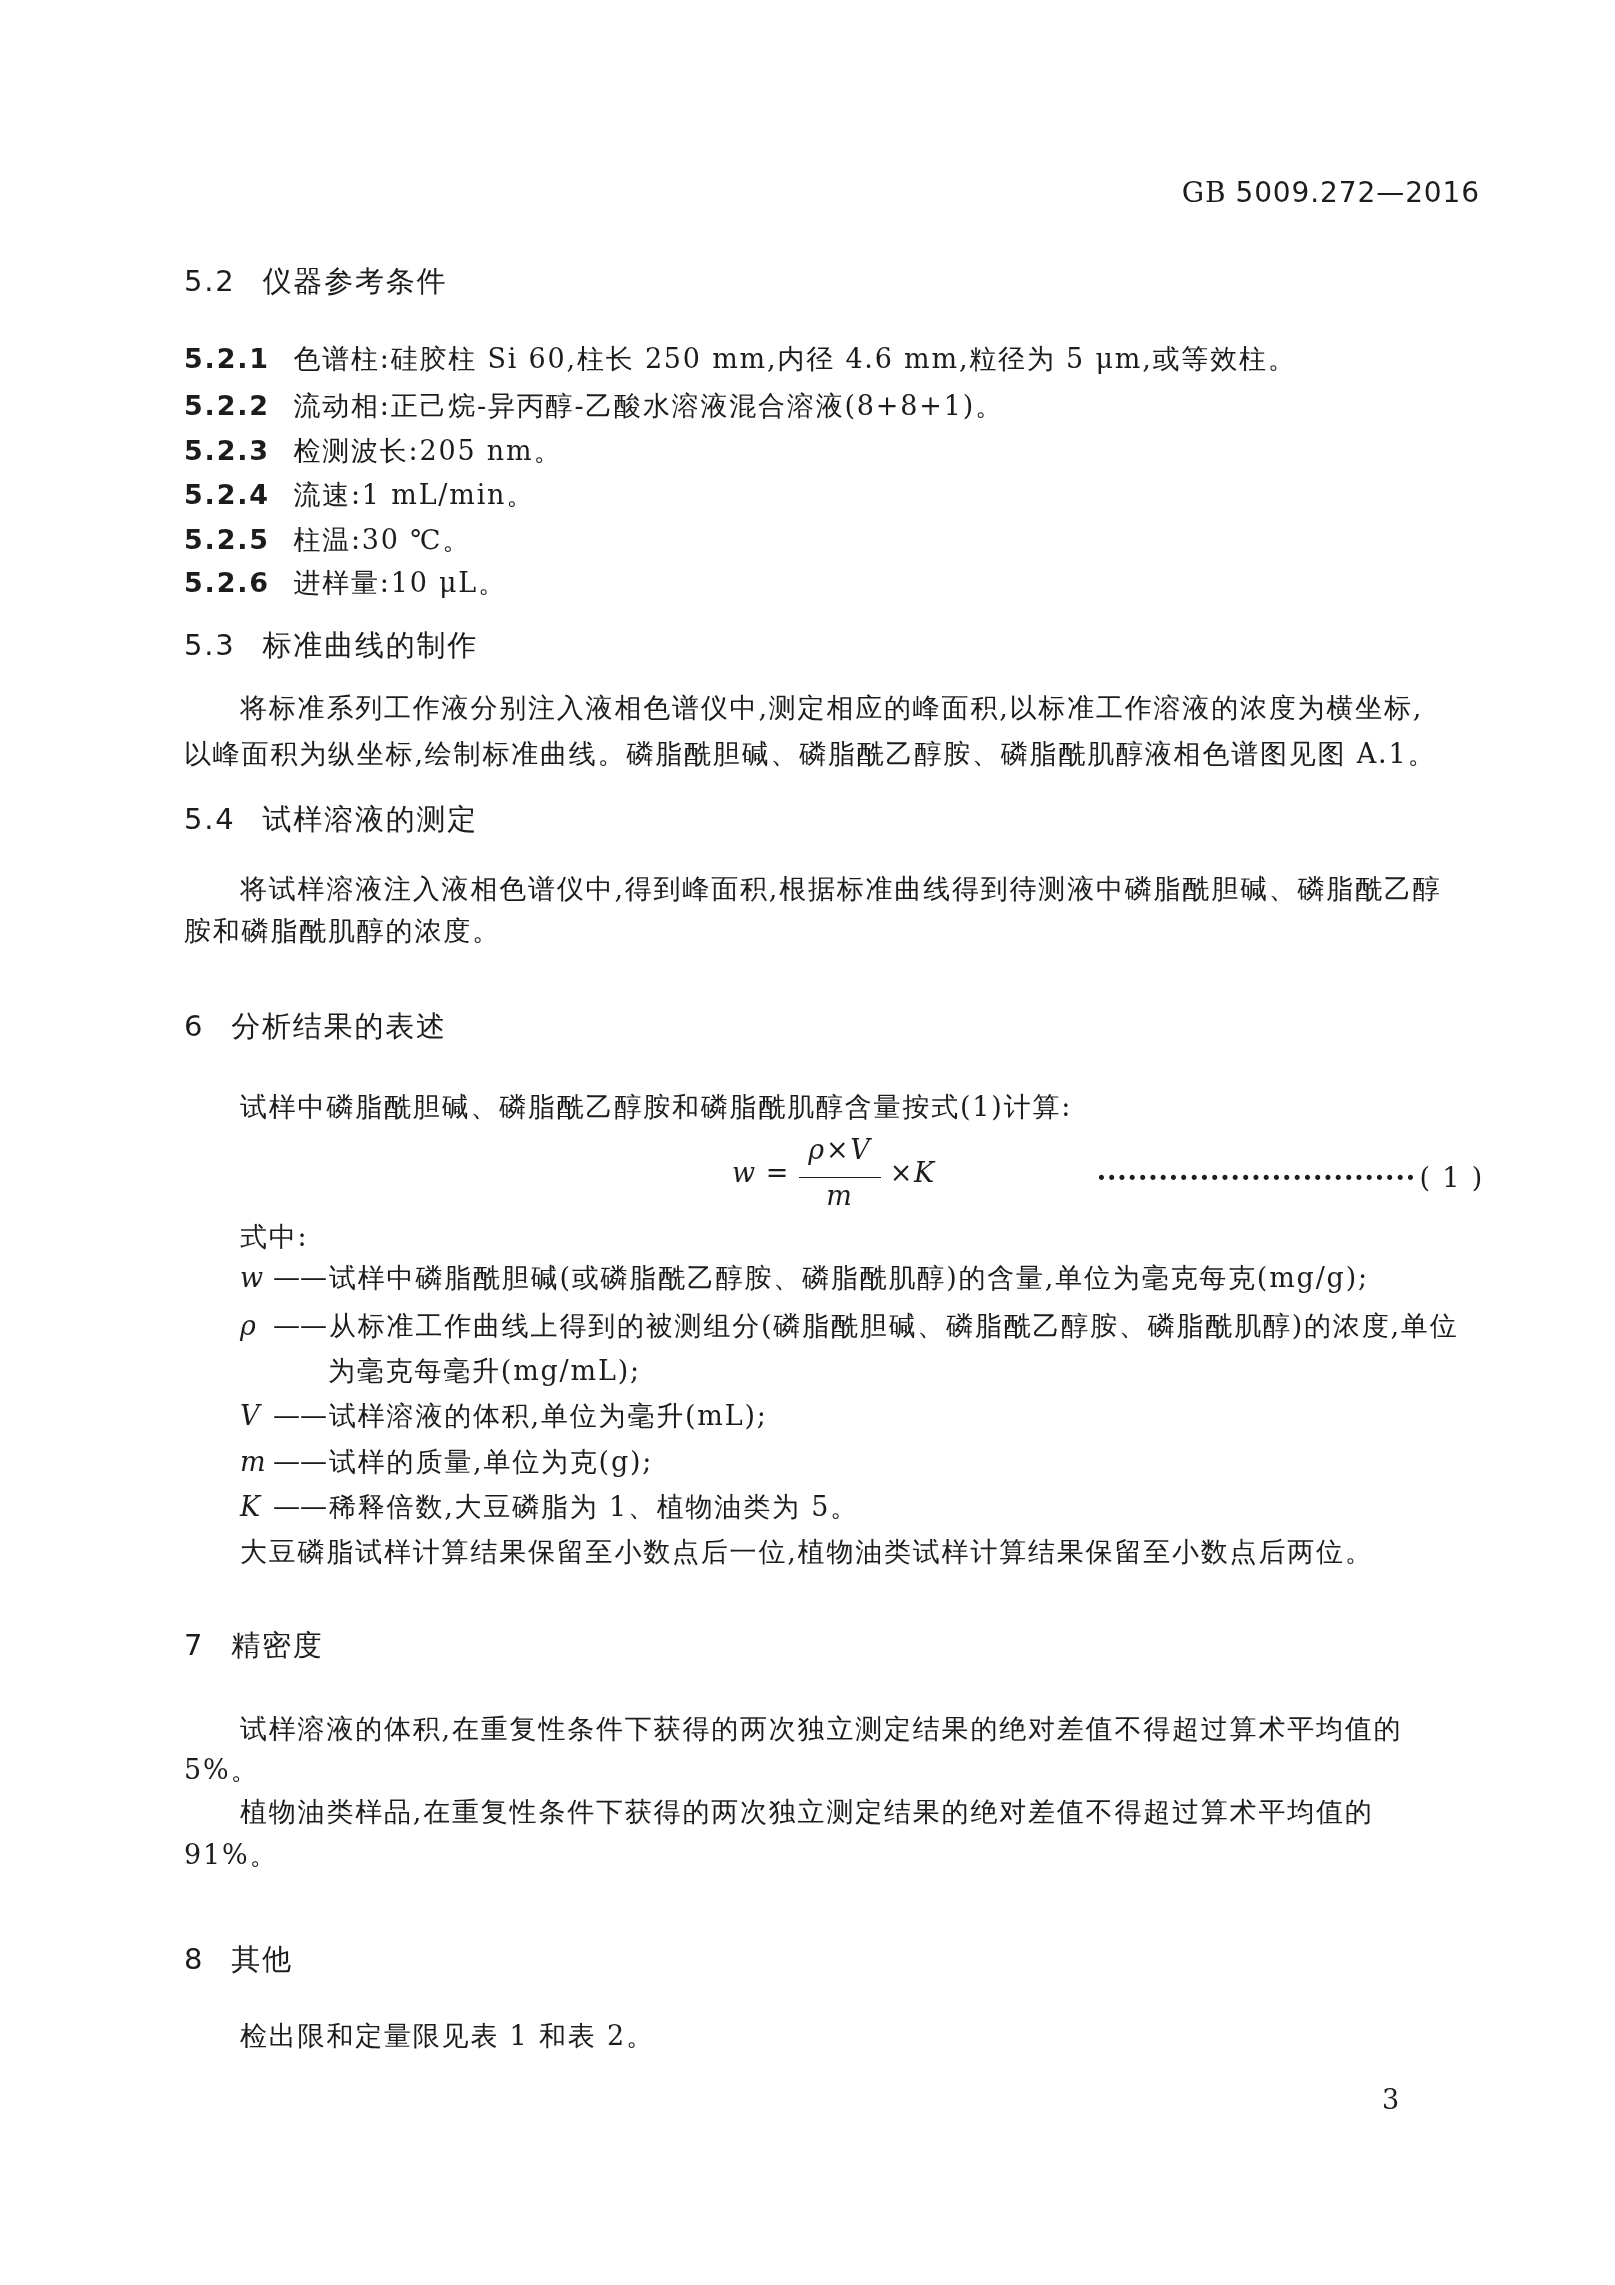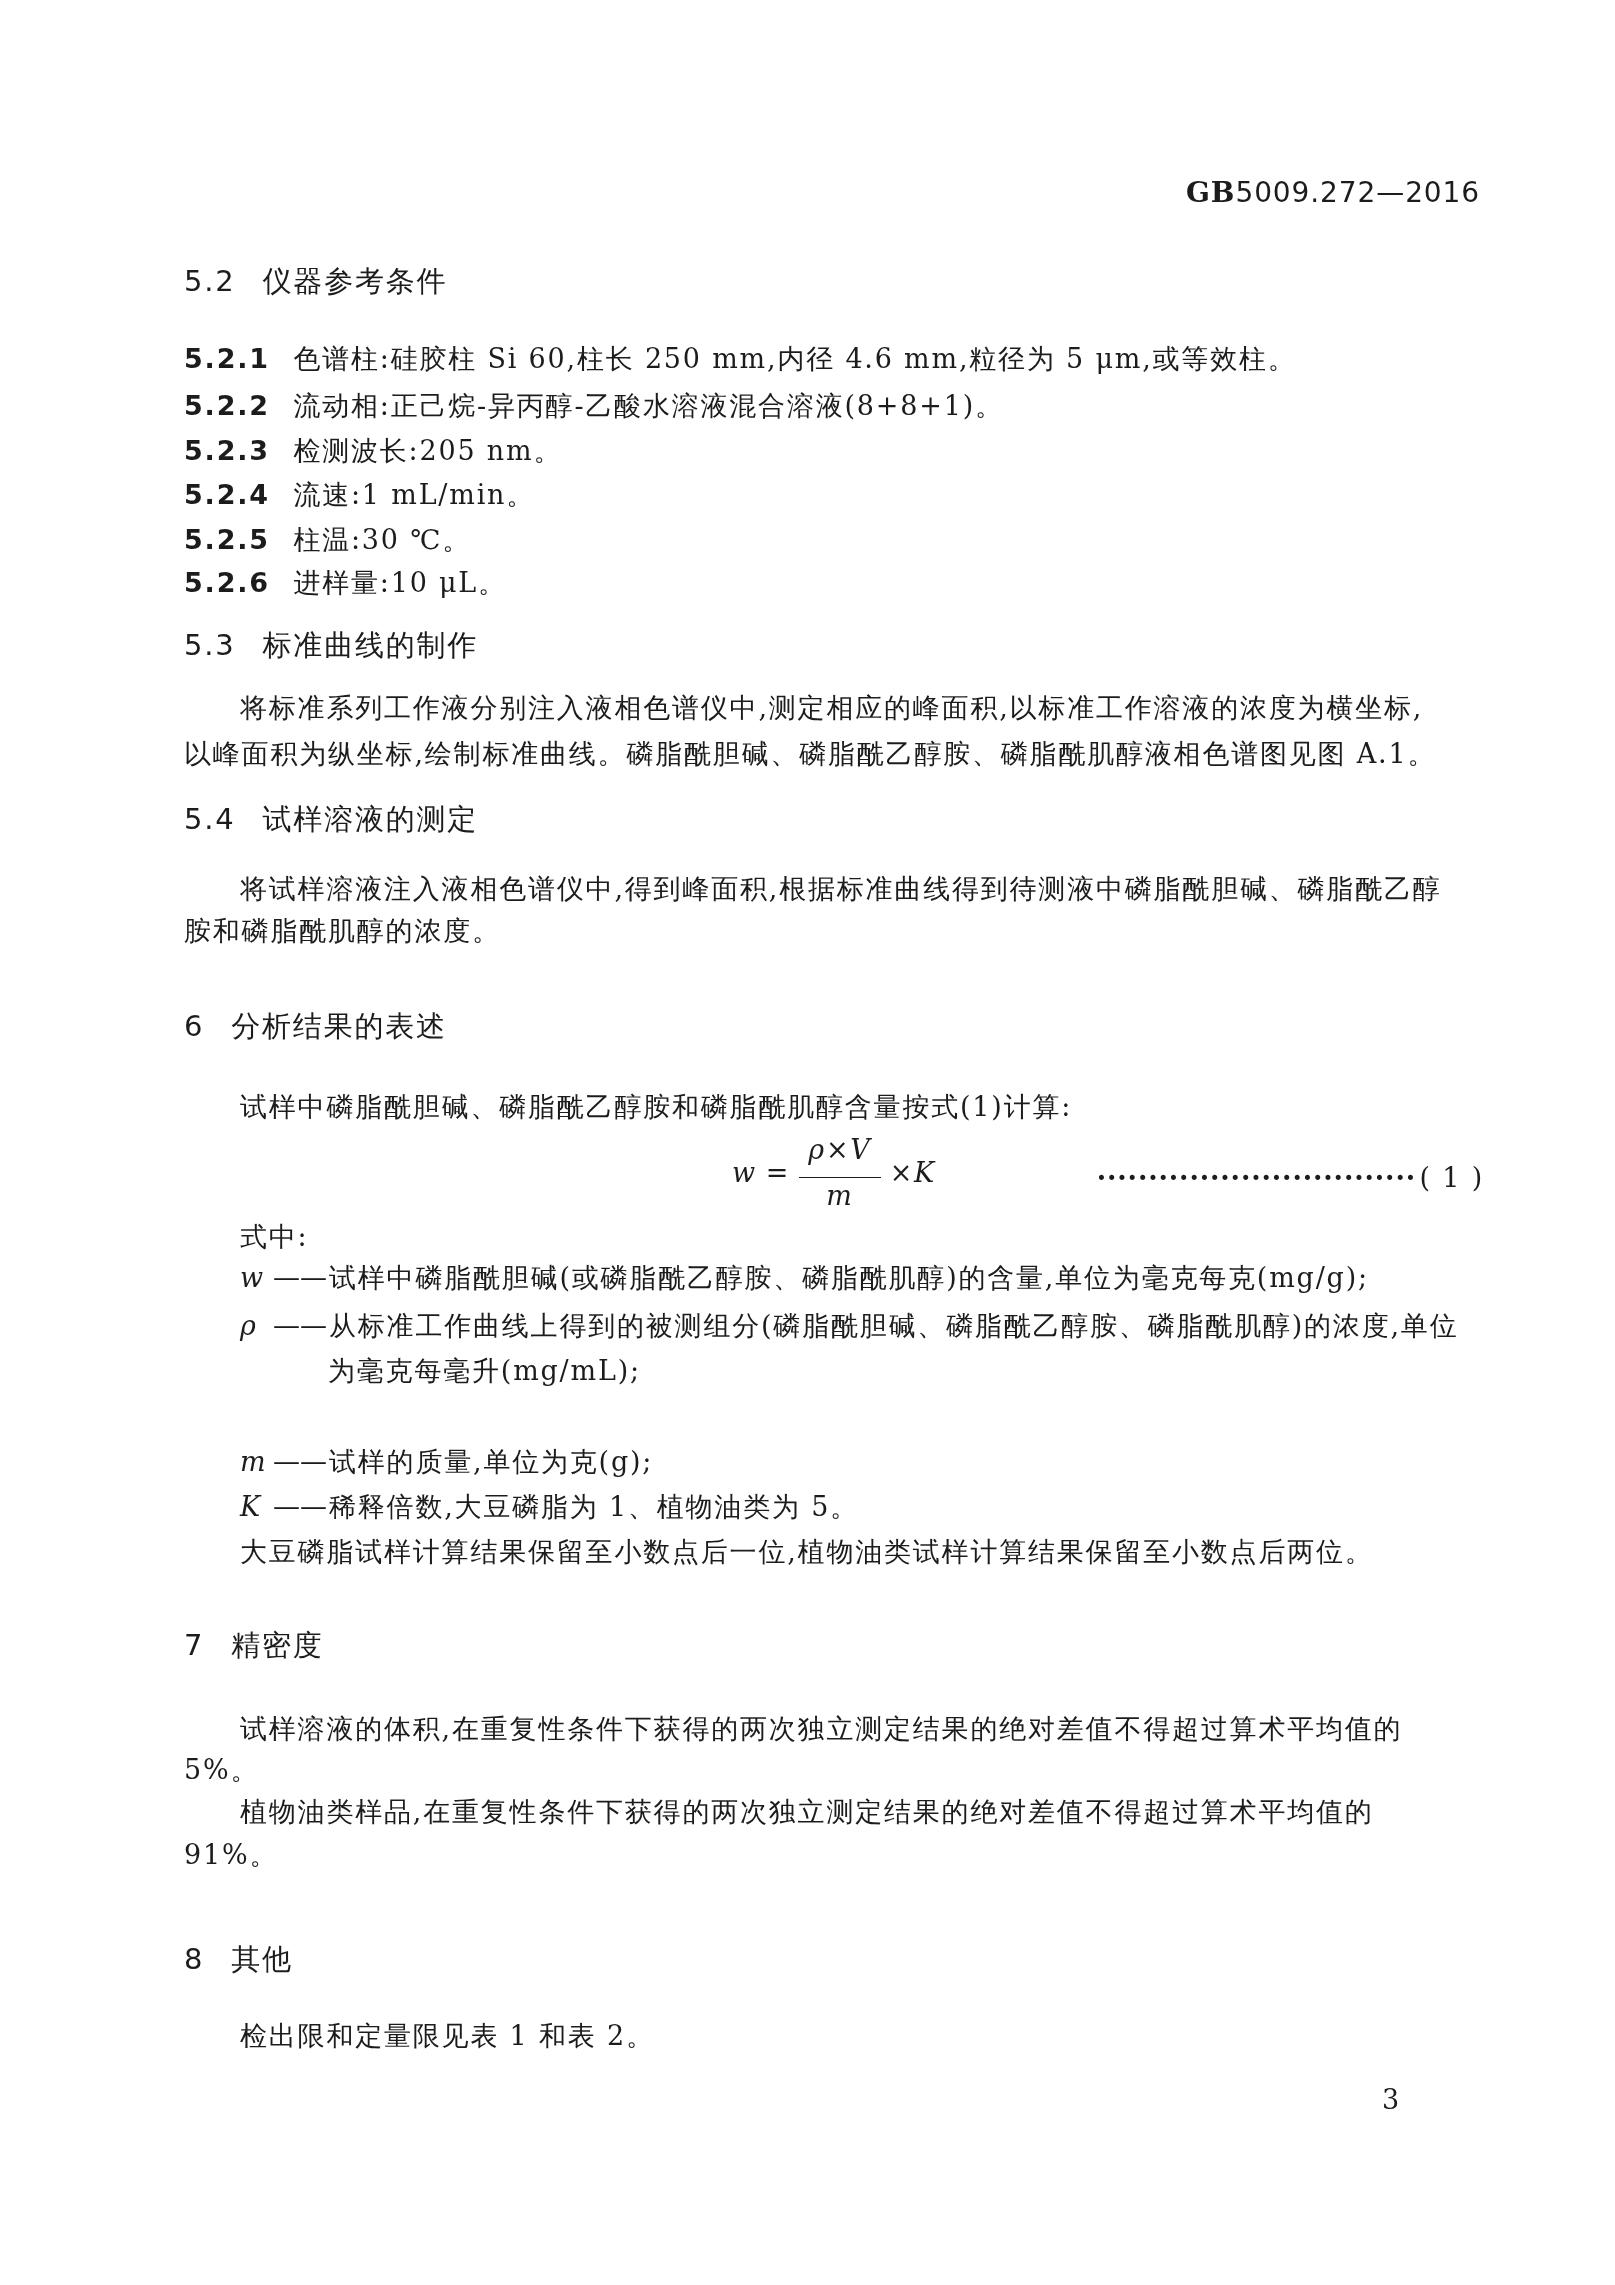--- a/index.html
+++ b/index.html
@@ -15,21 +15,21 @@
   }
   .ln{position:absolute;left:184px;line-height:34px;white-space:nowrap;}
   .ind{left:240px;}
   .cont{left:328px;}
   .hdr{
     position:absolute;top:176px;right:136px;
     font-size:28px;letter-spacing:0.9px;
     font-family:"DejaVu Sans", sans-serif;
     white-space:nowrap;
   }
-  .hdr .gb{font-family:"DejaVu Serif", serif;font-weight:bold;}
+  .hdr .gb{font-family:"DejaVu Serif", serif;font-weight:normal;margin-right:9px;}
   .h{
     font-family:"DejaVu Sans", sans-serif;
     font-weight:normal;font-size:29px;letter-spacing:1.8px;
   }
   .h .no{margin-right:27px;font-family:"DejaVu Sans", sans-serif;}
   .item .no{
     font-family:"DejaVu Sans", sans-serif;font-weight:bold;
     margin-right:23.5px;
   }
   .def .sym{display:inline-block;width:33px;font-style:italic;}
@@ -117,20 +117,23 @@
 
   <div class="ln ind" style="top:1220px">式中:</div>
 
   <div class="ln ind def" style="top:1261px">
     <span class="sym">w</span><span class="dash">——</span><span>试样中磷脂酰胆碱(或磷脂酰乙醇胺、磷脂酰肌醇)的含量,单位为毫克每克(mg/g);</span>
   </div>
   <div class="ln ind def" style="top:1309px">
     <span class="sym">ρ</span><span class="dash">——</span><span>从标准工作曲线上得到的被测组分(磷脂酰胆碱、磷脂酰乙醇胺、磷脂酰肌醇)的浓度,单位</span>
   </div>
   <div class="ln cont" style="top:1354px">为毫克每毫升(mg/mL);</div>
+  <div class="ln ind def" style="top:1399px">
+    <span class="sym">V</span><span class="dash">——</span><span>试样溶液的体积,单位为毫升(mL);</span>
+  </div>
   <div class="ln ind def" style="top:1445px">
     <span class="sym">m</span><span class="dash">——</span><span>试样的质量,单位为克(g);</span>
   </div>
   <div class="ln ind def" style="top:1490px">
     <span class="sym">K</span><span class="dash">——</span><span>稀释倍数,大豆磷脂为 1、植物油类为 5。</span>
   </div>
   <div class="ln ind" style="top:1535px">大豆磷脂试样计算结果保留至小数点后一位,植物油类试样计算结果保留至小数点后两位。</div>
 
   <div class="ln h" style="top:1628px">
     <span class="no">7</span><span>精密度</span>

